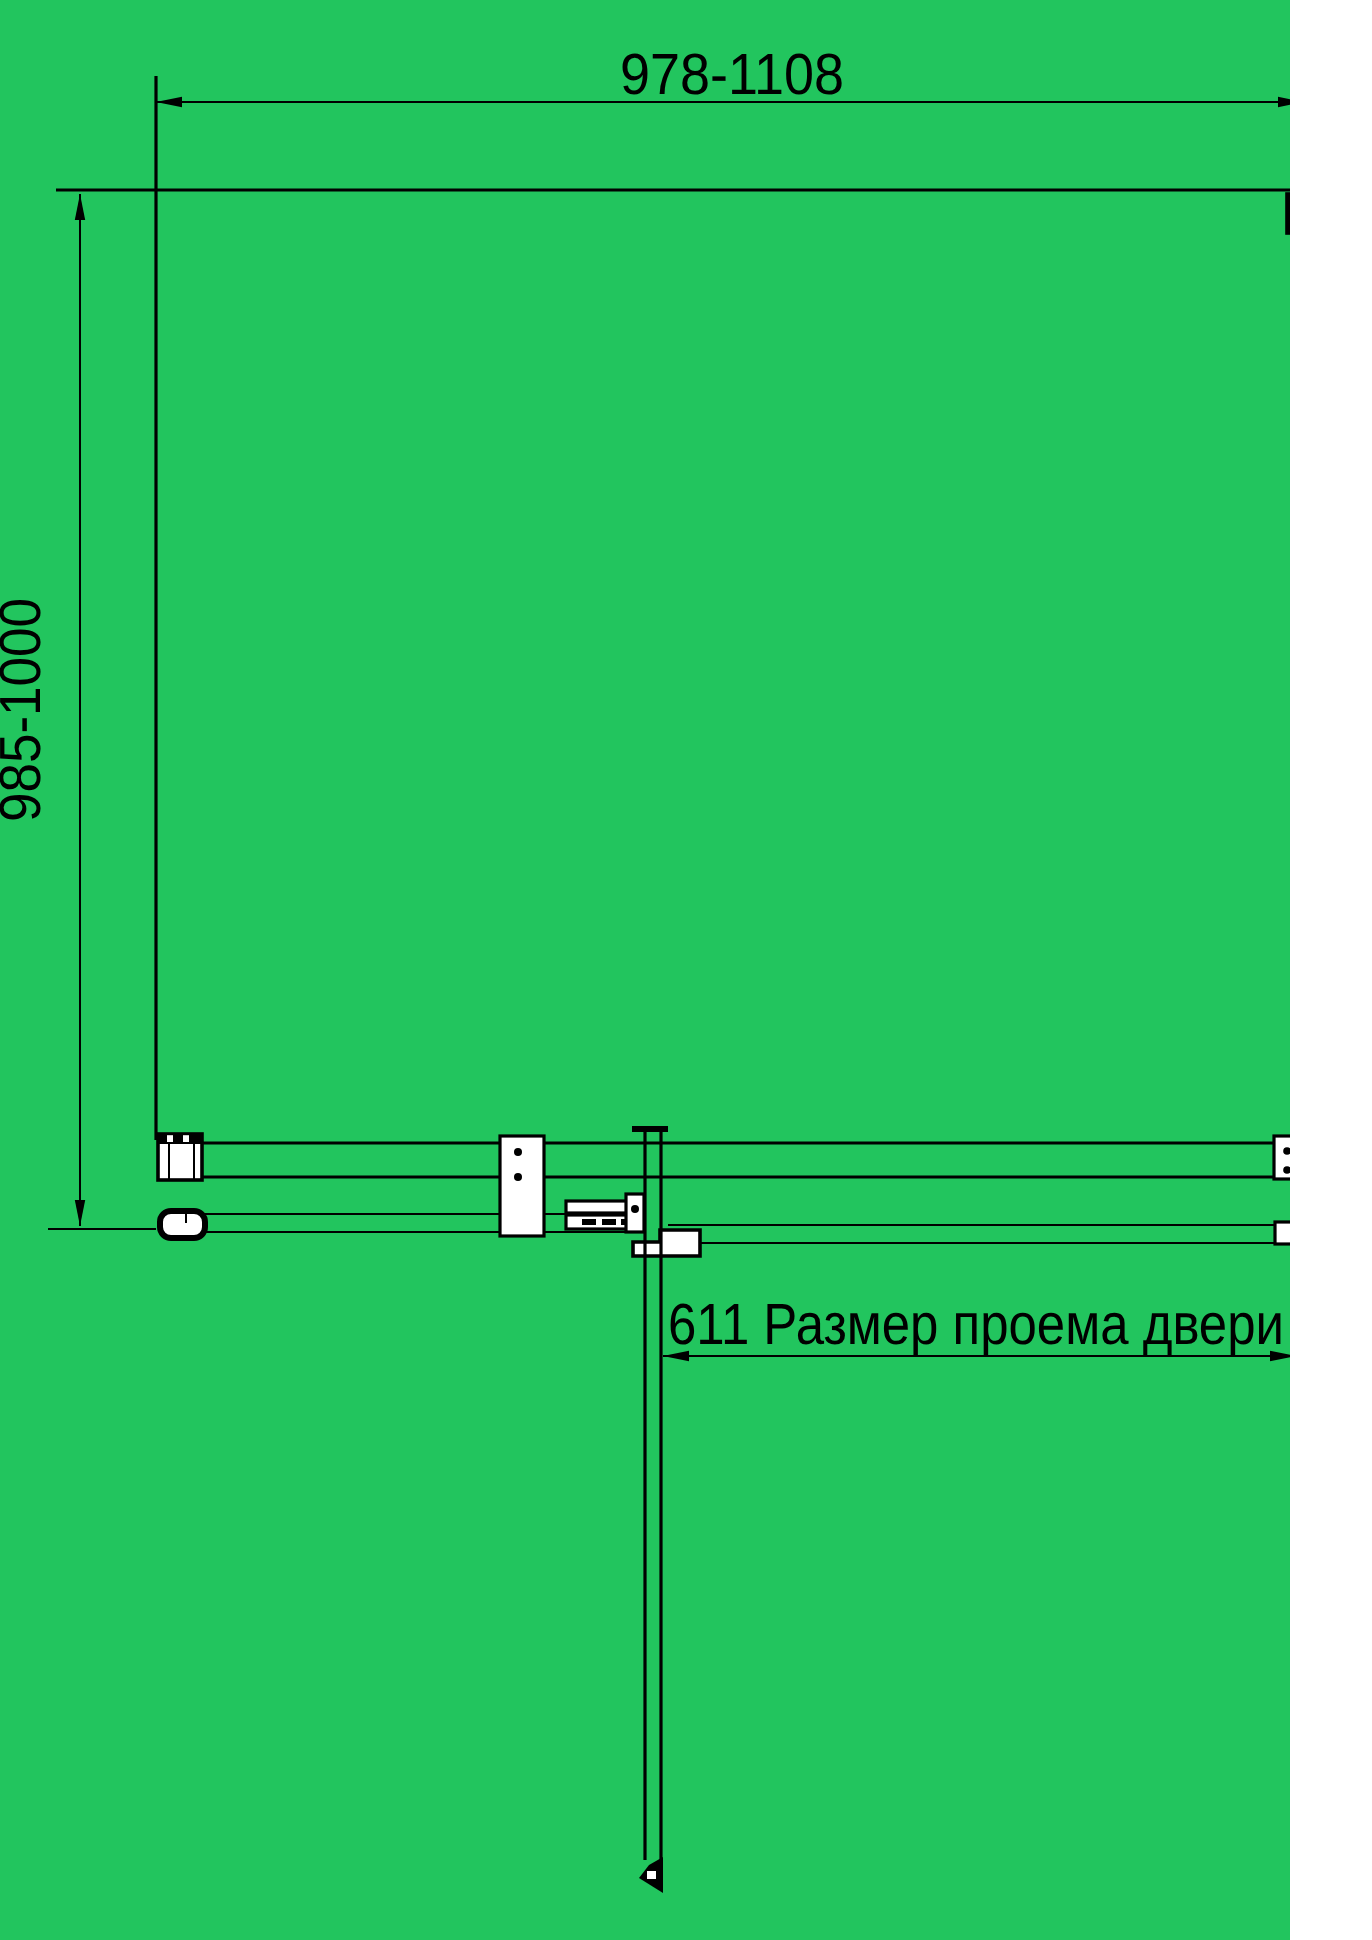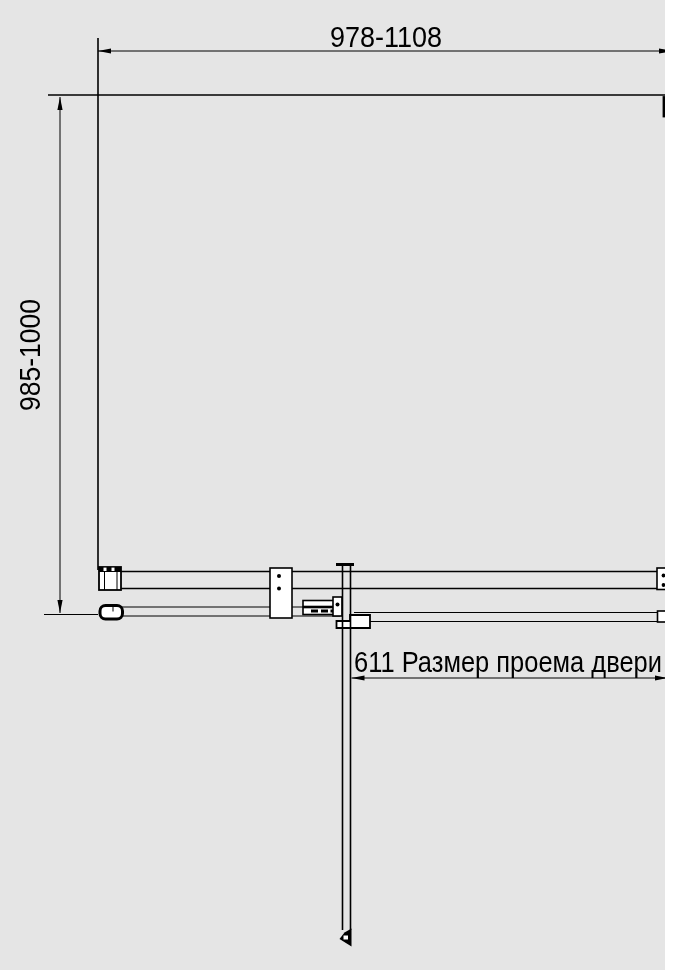--- a/index.html
+++ b/index.html
@@ -5,23 +5,22 @@
   html, body {
     margin: 0;
     padding: 0;
     background: #ffffff;
     font-family: "Liberation Sans", sans-serif;
   }
   .canvas {
     position: relative;
     width: 645px;
     height: 970px;
-    background: #e5e5e5;
+    background: #22c55e;
     overflow: hidden;
-    padding-left: 20px;
   }
   svg { display: block; }
   .thin  { stroke: #000; stroke-width: 1;   fill: none; }
   .med   { stroke: #000; stroke-width: 1.6; fill: none; }
   .thick { stroke: #000; stroke-width: 3;   fill: none; }
   .wfill { fill: #ffffff; stroke: #000; }
   .dim-text {
     font-family: "Liberation Sans", sans-serif;
     font-size: 29px;
     fill: #000;

